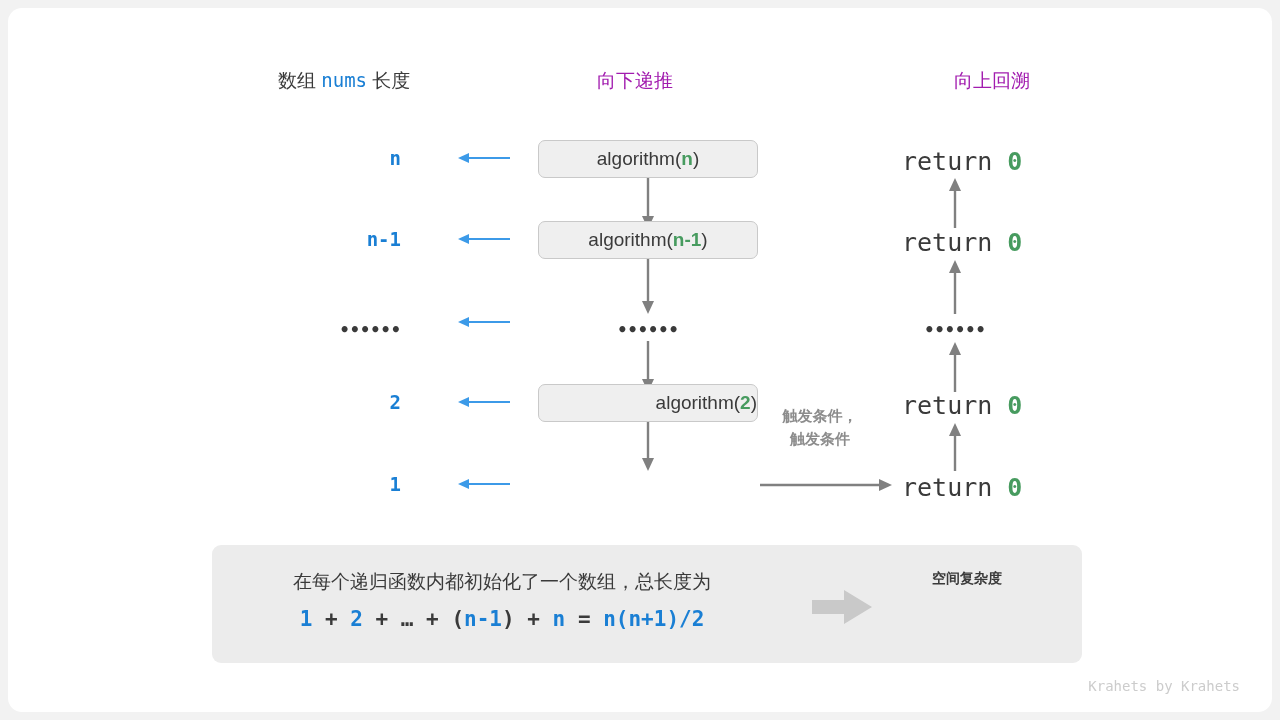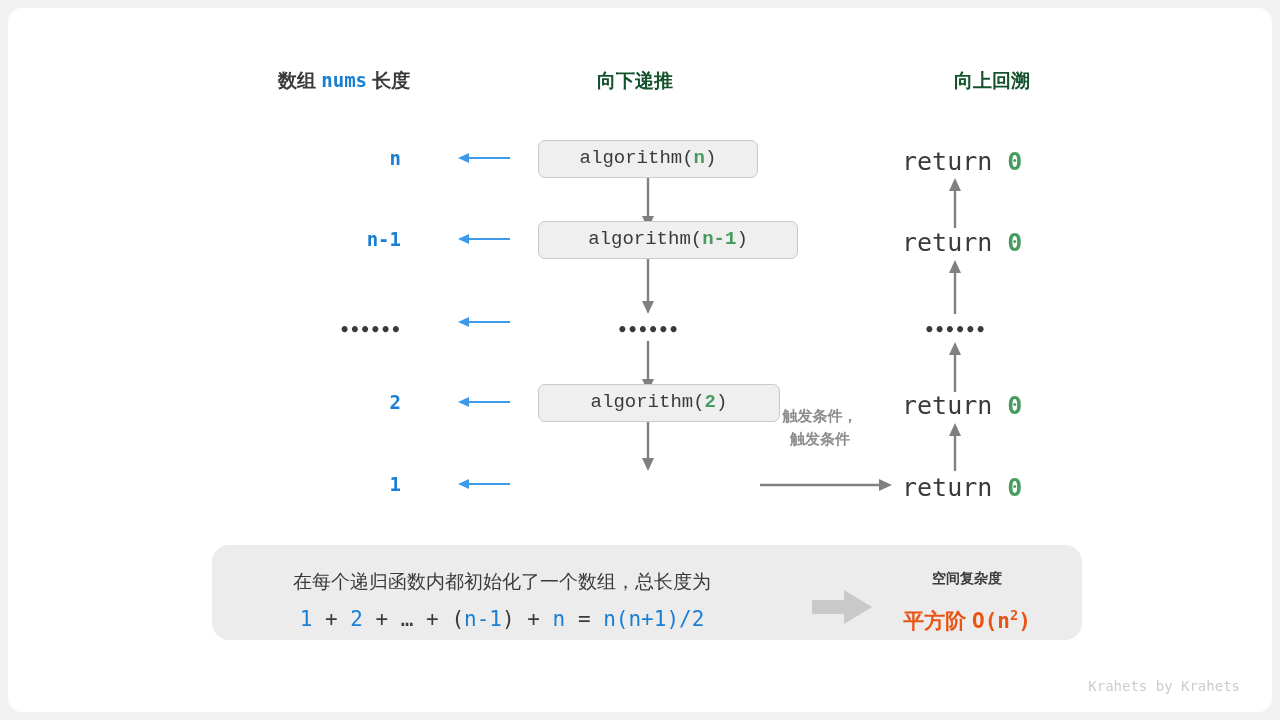--- a/index.html
+++ b/index.html
@@ -20,27 +20,27 @@
     top: 8px;
     width: 1264px;
     height: 704px;
     background: #ffffff;
     border-radius: 14px;
   }
 
   
   .col-head {
     position: absolute;
-    font-weight: bold;
+    font-weight: normal;
     font-size: 19px;
     white-space: nowrap;
     text-align: center;
   }
   .col-head.dark  { color: #3a3a3a; }
-  .col-head.gray  { color: #14532d; }
+  .col-head.gray  { color: #a21caf; }
 
   .mono { font-family: "DejaVu Sans Mono", "Liberation Mono", monospace; }
 
   
   .len-val {
     position: absolute;
     right: 0;
     width: 160px;
     text-align: right;
     font-family: "DejaVu Sans Mono", "Liberation Mono", monospace;
@@ -64,21 +64,21 @@
   
   .call-box {
     position: absolute;
     box-sizing: border-box;
     background: #efefef;
     border: 1.5px solid #c9c9c9;
     border-radius: 7px;
     height: 38px;
     line-height: 35px;
     text-align: center;
-    font-family: Liberation Mono, monospace;
+    font-family: Liberation Sans, sans-serif;
     font-size: 19px;
     color: #3a3a3a;
     white-space: nowrap;
   }
   .call-box .arg { color: #479b5f; font-weight: bold; }
 
   .mid-dots {
     position: absolute;
     text-align: center;
     font-family: "DejaVu Sans Mono", "Liberation Mono", monospace;
@@ -108,38 +108,38 @@
     text-align: center;
     white-space: nowrap;
   }
 
   
   #panel {
     position: absolute;
     left: 204px;
     top: 537px;
     width: 870px;
-    height: 95px;
+    height: 118px;
     background: #ececec;
-    border-radius: 17px;
+    border-radius: 9px;
   }
   .panel-line1 {
     position: absolute;
     left: 0; top: 24px; width: 580px;
     text-align: center;
     font-size: 19px;
     color: #3a3a3a;
     white-space: nowrap;
   }
   .panel-line2 {
     position: absolute;
     left: 0; top: 62px; width: 580px;
     text-align: center;
     font-family: "DejaVu Sans Mono", "Liberation Mono", monospace;
-    font-weight: normal;
+    font-weight: bold;
     font-size: 21px;
     color: #3a3a3a;
     white-space: nowrap;
   }
   .panel-line2 .bl { color: #1a7fd4; }
   .panel-right-title {
     position: absolute;
     left: 640px; top: 25px; width: 230px;
     text-align: center;
     font-size: 14px;
@@ -219,37 +219,37 @@
 
     <div class="call-box" style="left:530px; top:132px; width:220px;">
       <span>algorithm(</span><span class="arg">n</span><span>)</span>
     </div>
 
     <svg style="position:absolute; left:633px; top:170px;" width="14" height="52">
       <line x1="7" y1="0" x2="7" y2="40" stroke="#808080" stroke-width="2.4"></line>
       <polygon points="7,51 1,38 13,38" fill="#808080"></polygon>
     </svg>
 
-    <div class="call-box" style="left:530px; top:213px; width:260px;">
+    <div class="call-box" style="left:530px; top:213px; width:220px;">
       <span>algorithm(</span><span class="arg">n-1</span><span>)</span>
     </div>
 
     <svg style="position:absolute; left:633px; top:251px;" width="14" height="56">
       <line x1="7" y1="0" x2="7" y2="44" stroke="#808080" stroke-width="2.4"></line>
       <polygon points="7,55 1,42 13,42" fill="#808080"></polygon>
     </svg>
 
     <div class="mid-dots" style="left:530px; top:312px; width:220px;">••••••</div>
 
     <svg style="position:absolute; left:633px; top:333px;" width="14" height="52">
       <line x1="7" y1="0" x2="7" y2="40" stroke="#808080" stroke-width="2.4"></line>
       <polygon points="7,51 1,38 13,38" fill="#808080"></polygon>
     </svg>
 
-    <div class="call-box" style="left:530px; top:376px; width:242px;">
+    <div class="call-box" style="left:530px; top:376px; width:220px;text-align:right;">
       <span>algorithm(</span><span class="arg">2</span><span>)</span>
     </div>
 
     <svg style="position:absolute; left:633px; top:414px;" width="14" height="50">
       <line x1="7" y1="0" x2="7" y2="38" stroke="#808080" stroke-width="2.4"></line>
       <polygon points="7,49 1,36 13,36" fill="#808080"></polygon>
     </svg>
 
 
     <svg style="position:absolute; left:752px; top:470px;" width="132" height="14">
@@ -307,21 +307,18 @@
       <div class="panel-line2">
         <span class="bl">1</span><span> + </span><span class="bl">2</span><span> + … + (</span><span class="bl">n-1</span><span>) + </span><span class="bl">n</span><span> = </span><span class="bl">n(n+1)/2</span>
       </div>
 
       <svg id="fat-arrow" width="60" height="34">
         <polygon points="0,10 32,10 32,0 60,17 32,34 32,24 0,24" fill="#c9c9c9"></polygon>
       </svg>
 
       <div class="panel-right-title">空间复杂度</div>
 
-      <div class="panel-right-value">
-        <span>平方阶 </span><span class="mo">O(n</span><sup class="mo">2</sup><span class="mo">)</span>
-      </div>
     </div>
 
     <div id="credit">Krahets by Krahets</div>
 
   </div>
 </div>
 
 </body></html>

